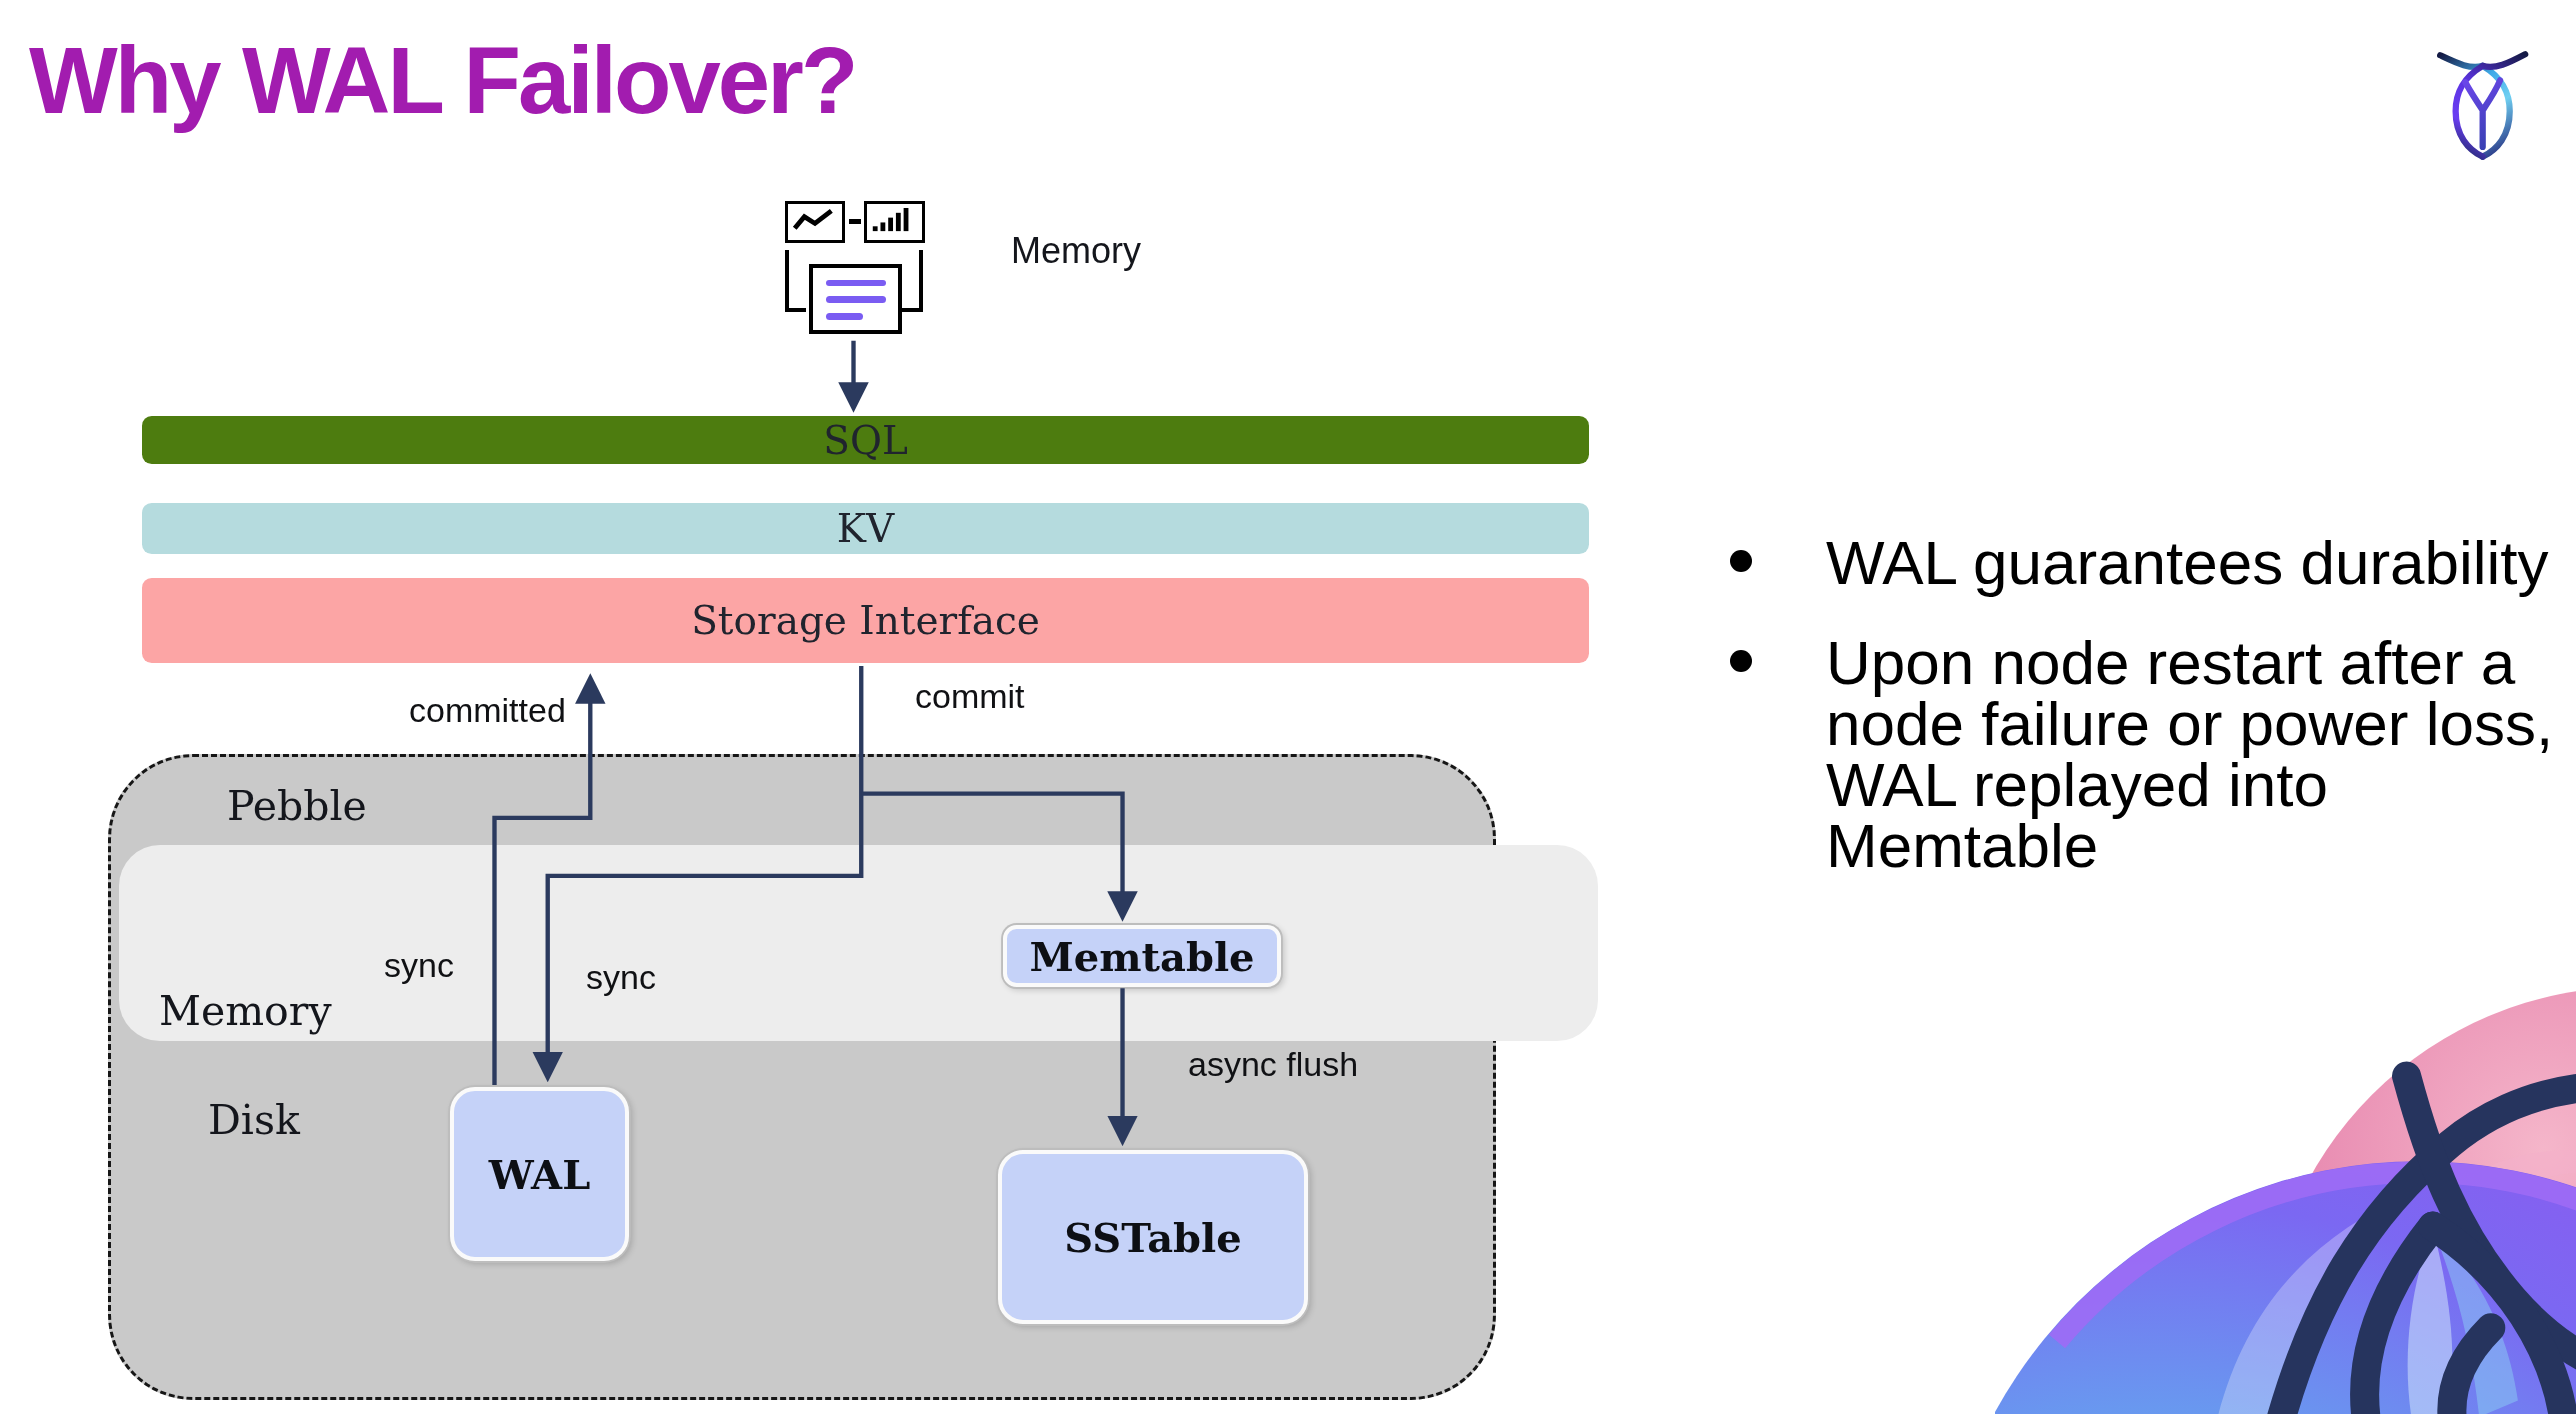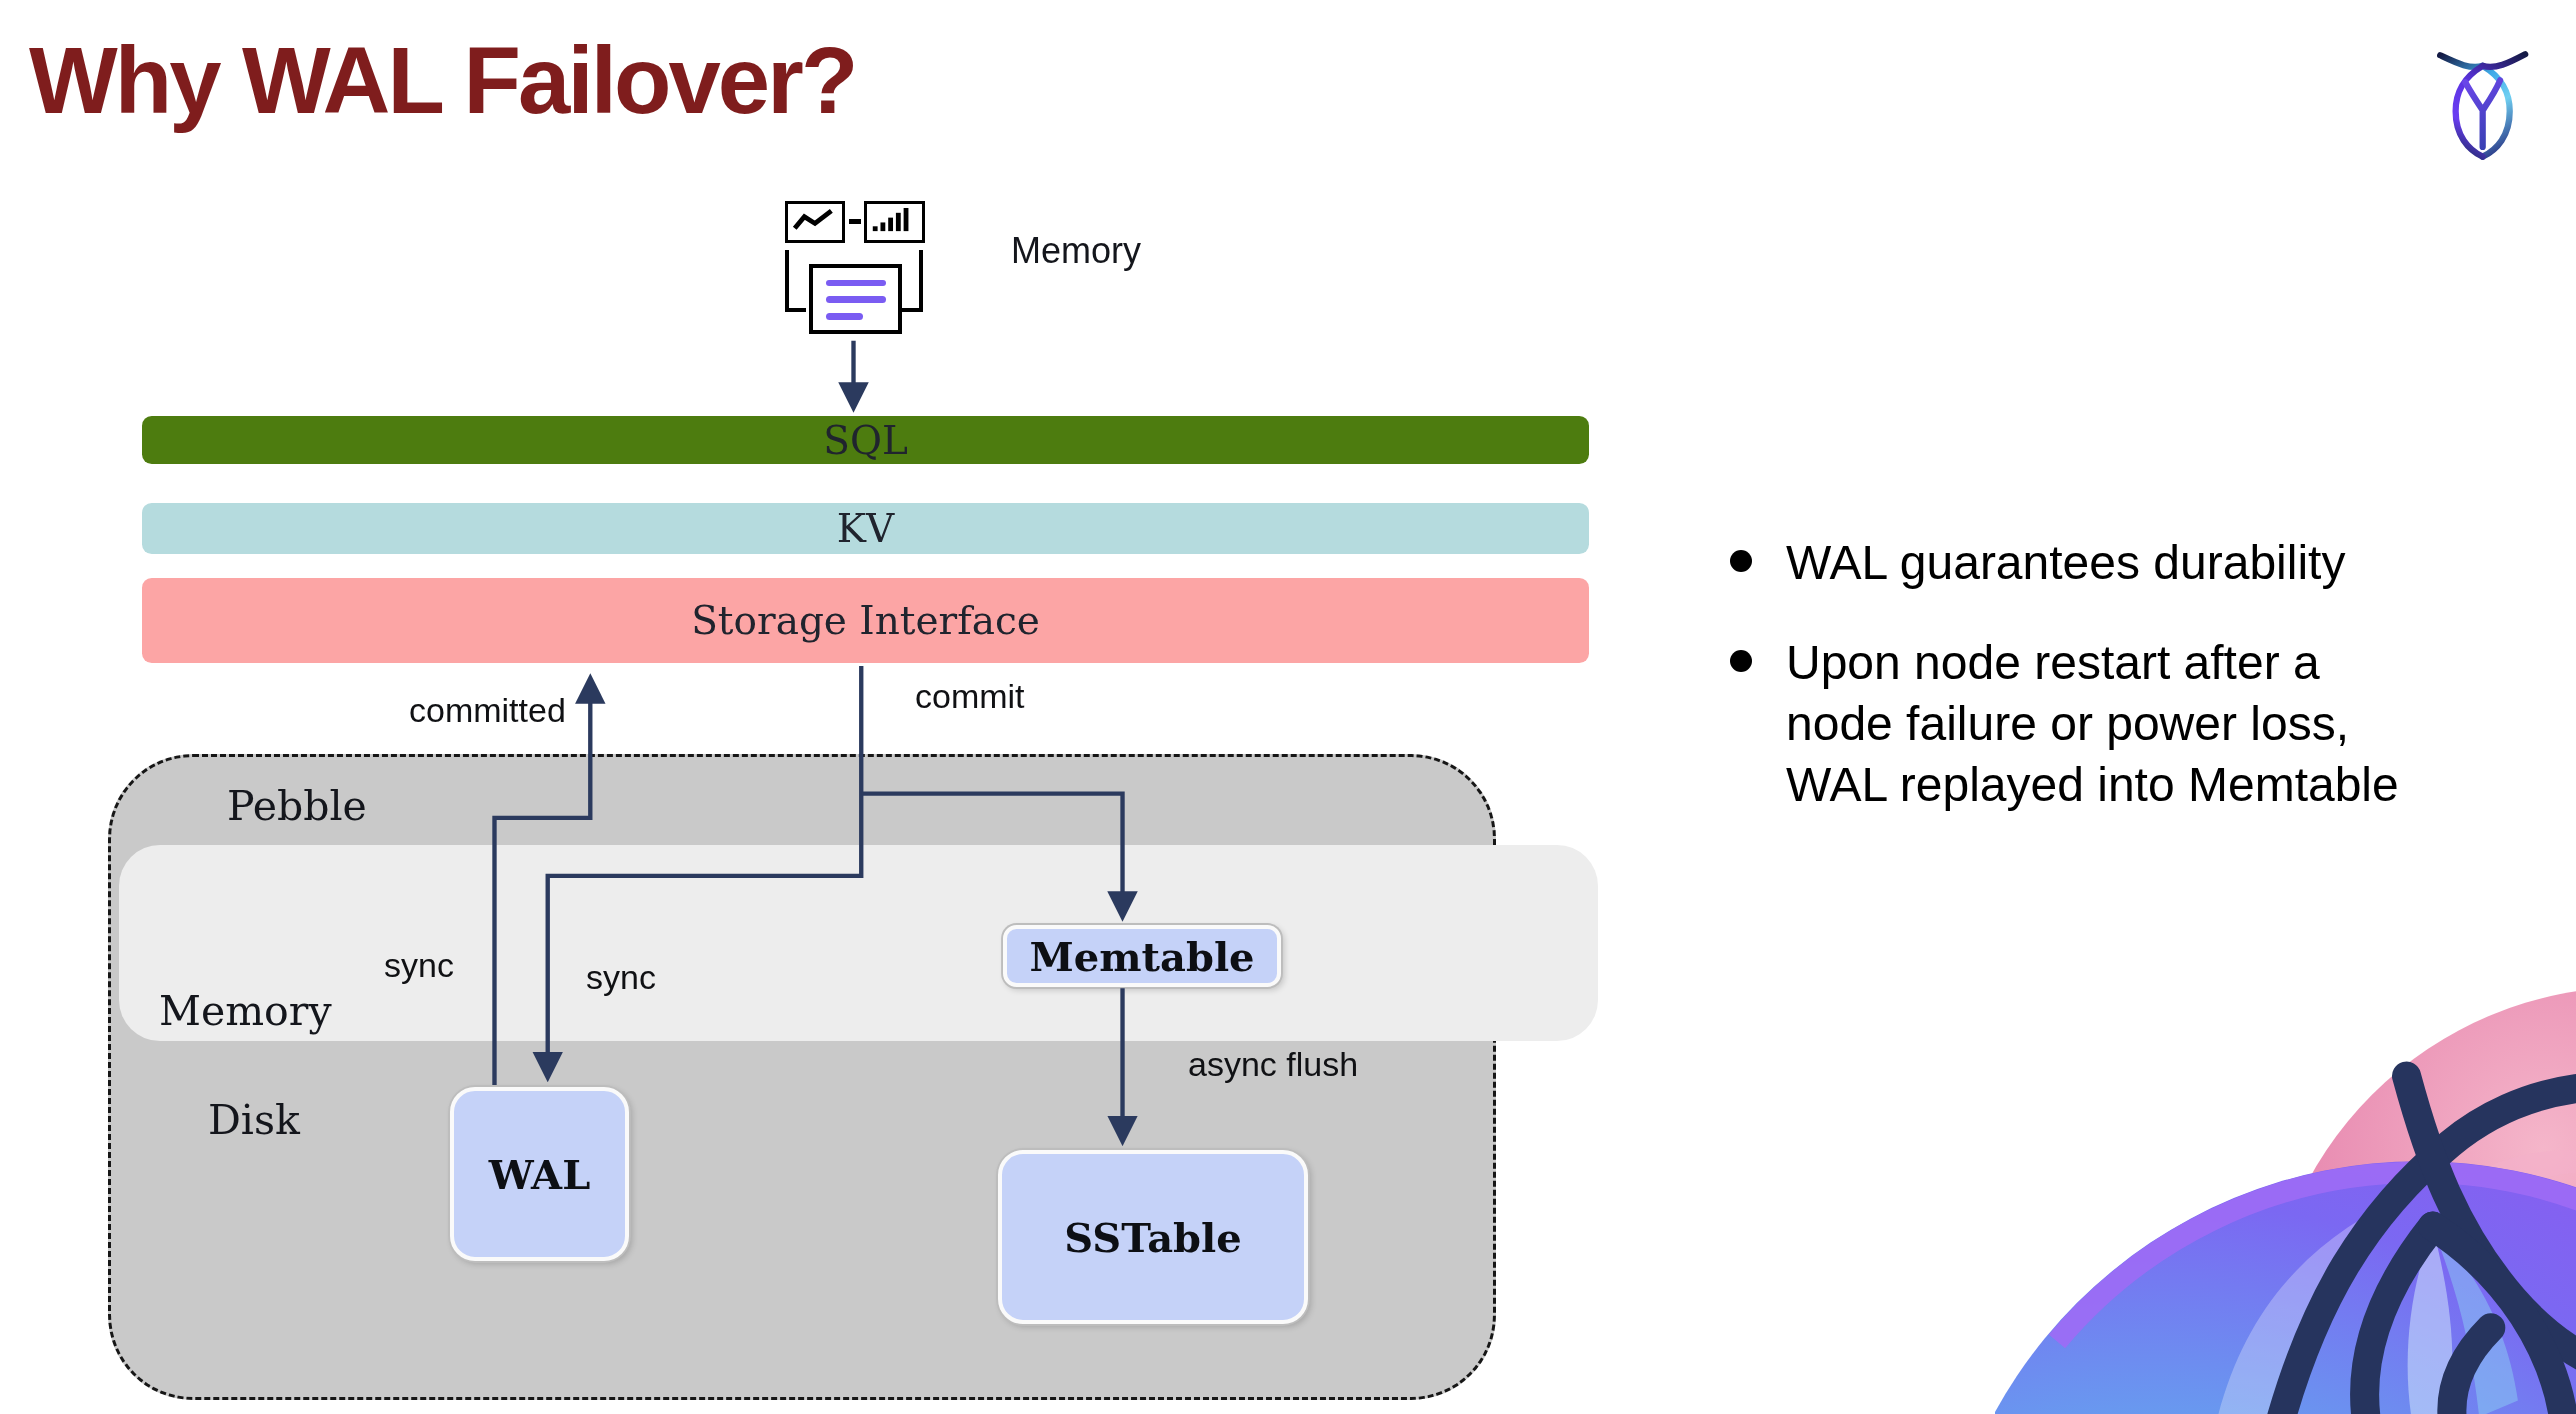--- a/index.html
+++ b/index.html
@@ -38,32 +38,32 @@
   
   .mon{box-sizing:border-box;border:3.9px solid #000;background:#fff;}
   .bracket-l{left:785px;top:250px;width:21px;height:62px;border-left:4.8px solid #000;border-bottom:4.8px solid #000;box-sizing:border-box;}
   .bracket-r{left:902px;top:250px;width:21px;height:62px;border-right:4.8px solid #000;border-bottom:4.8px solid #000;box-sizing:border-box;}
   .doc{left:809px;top:264px;width:93px;height:70px;border:4.8px solid #000;background:#fff;box-sizing:border-box;}
   .doc-line{position:absolute;left:12.6px;height:6.8px;border-radius:3.9px;}
 
   
   .bullet{left:1730px;width:832px;display:flex;align-items:flex-start;}
   .bullet-dot{width:22px;height:22px;border-radius:50%;background:#000;flex:0 0 auto;margin-top:18.4px;}
-  .bullet-text{margin-left:34px;font-size:48px;line-height:61px;color:#000;}
+  .bullet-text{margin-left:74px;font-size:62px;line-height:61px;color:#000;}
   .bullet-text span{display:block;}
 
   svg{display:block;}
   .overlay{left:0;top:0;pointer-events:none;}
 </style>
 </head>
 <body>
 
 <div class="slide">
 
-  <div class="abs title" style="color: #7f1d1d;">Why WAL Failover?</div>
+  <div class="abs title" style="color: #a21caf;">Why WAL Failover?</div>
 
   <div class="abs" style="left:2410px;top:34px;width:155px;height:140px;">
     <svg width="155" height="140" viewBox="0 0 160 145">
       <defs>
         <linearGradient id="lgA" gradientUnits="userSpaceOnUse" x1="31" y1="22" x2="95" y2="127">
           <stop offset="0" stop-color="#141a44"></stop>
           <stop offset="0.35" stop-color="#3fa9e8"></stop>
           <stop offset="0.6" stop-color="#6fd0f2"></stop>
           <stop offset="1" stop-color="#252c7e"></stop>
         </linearGradient>

